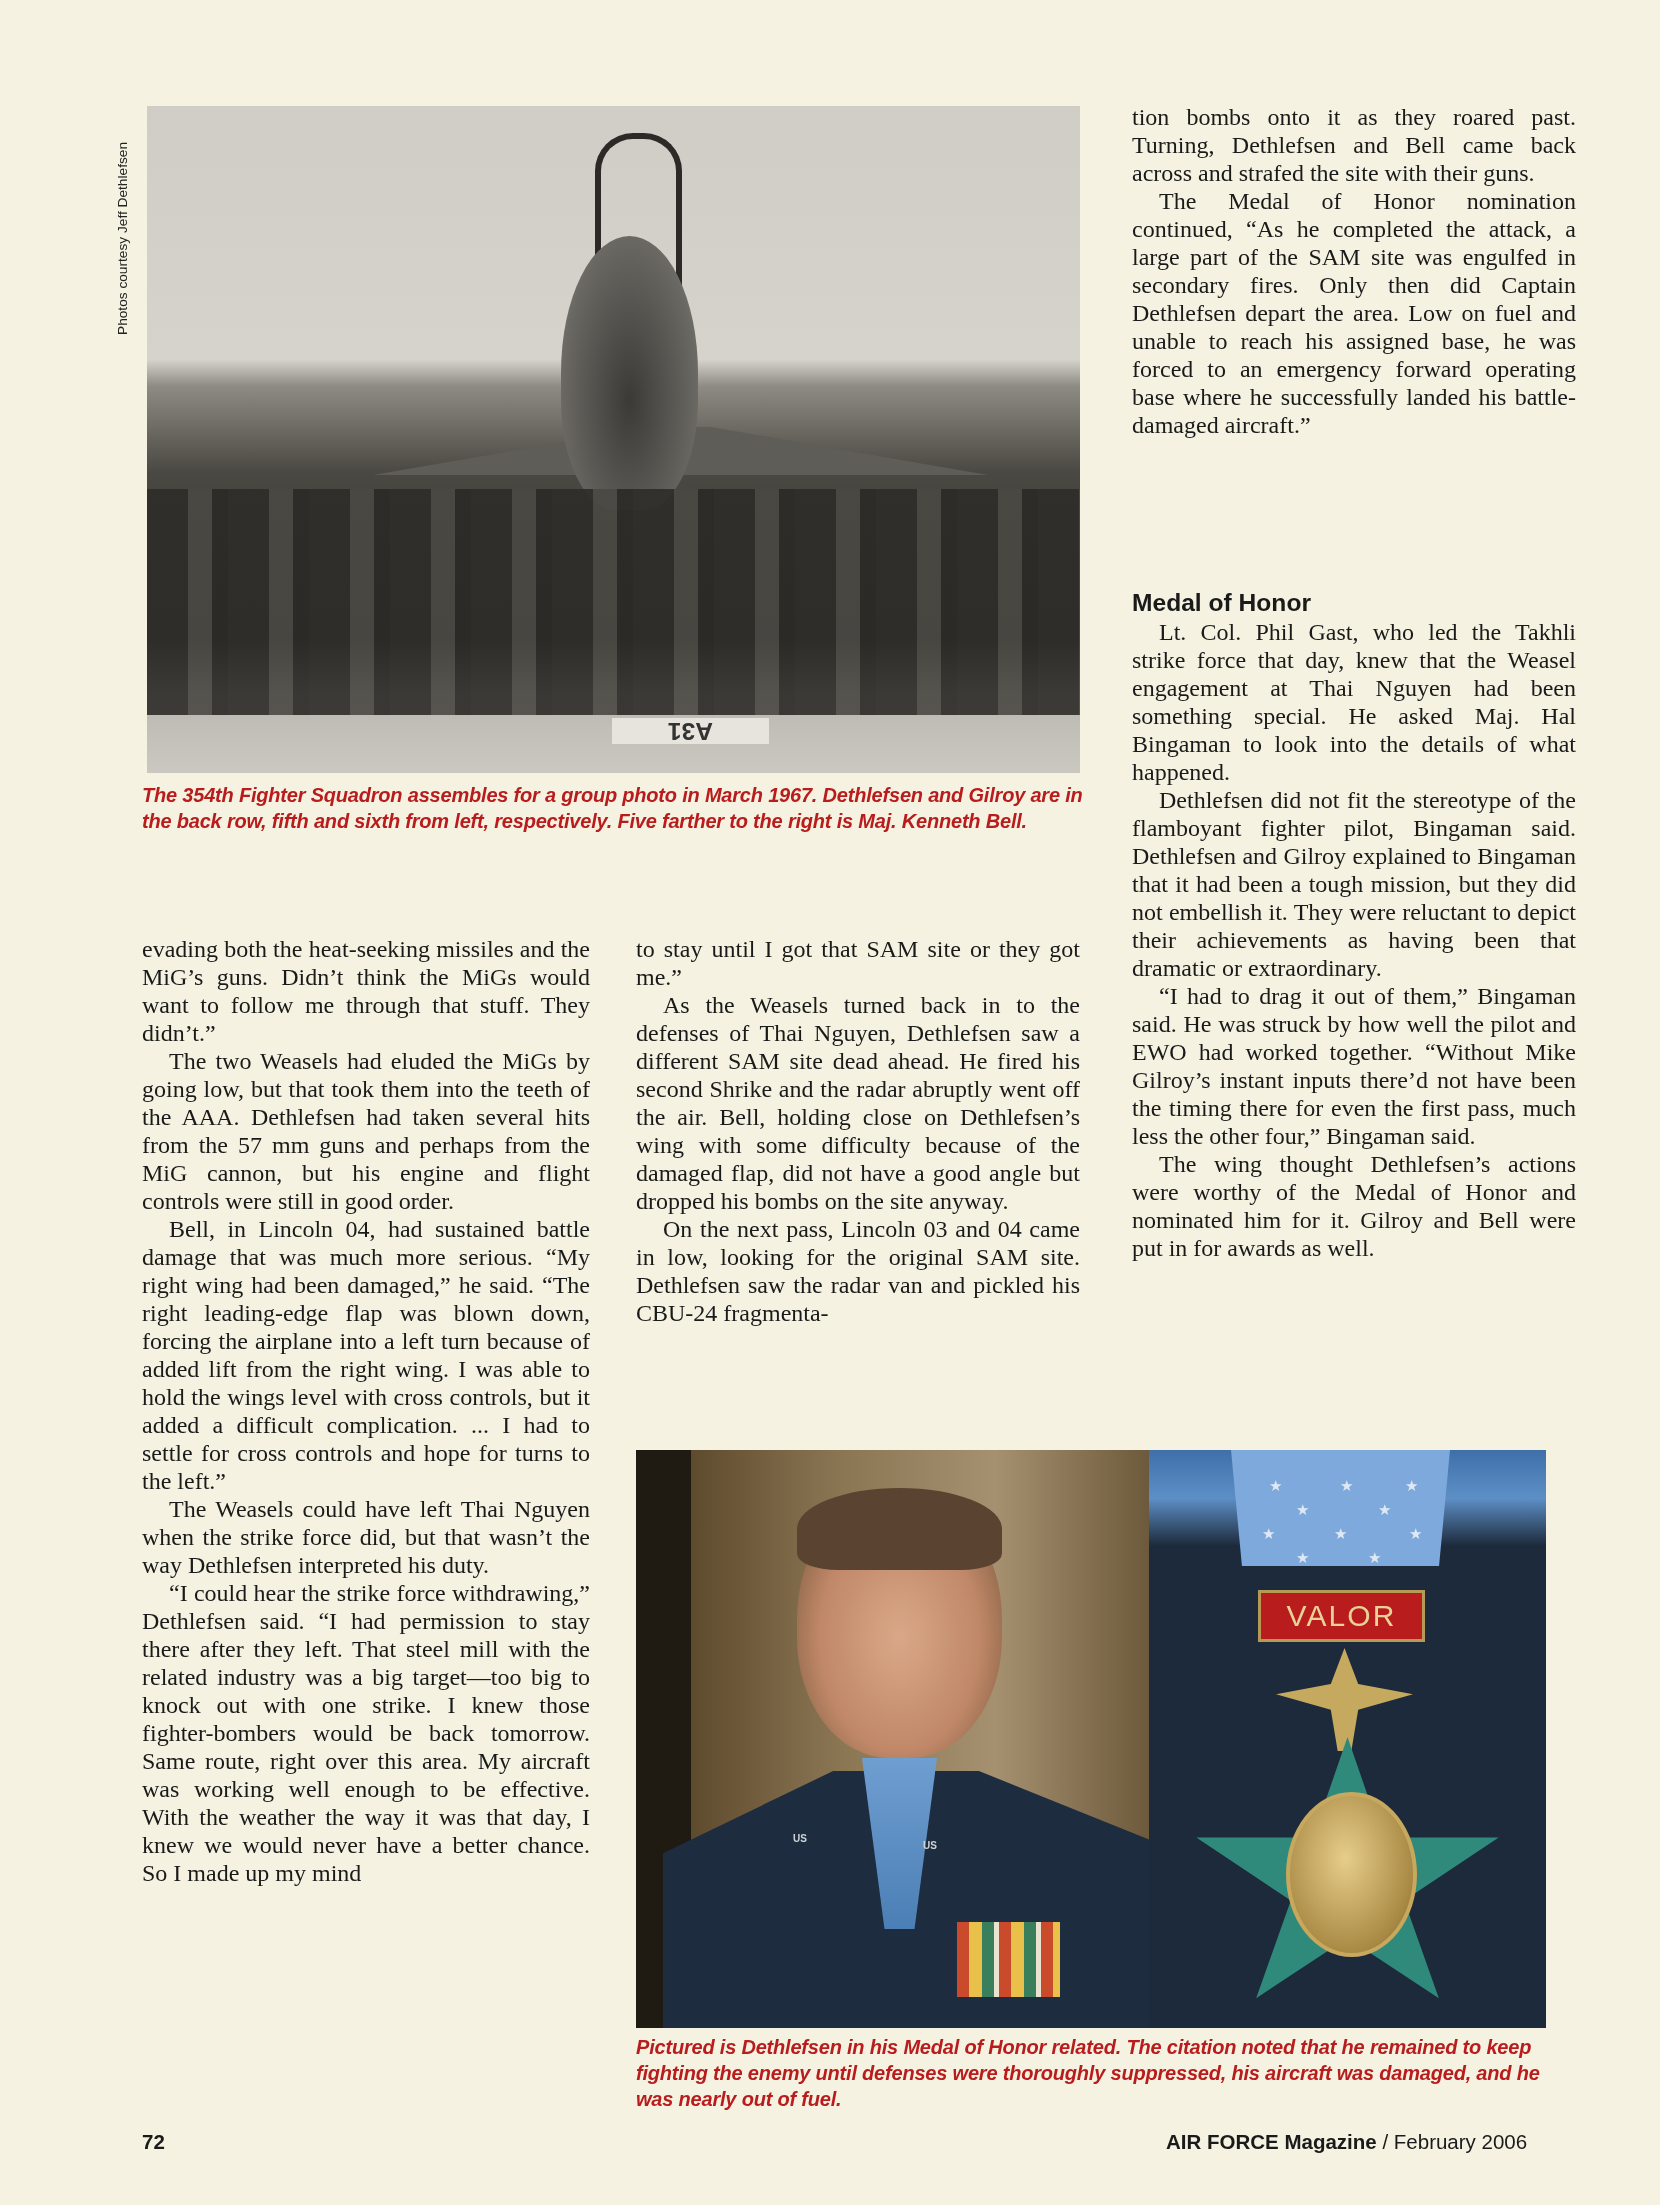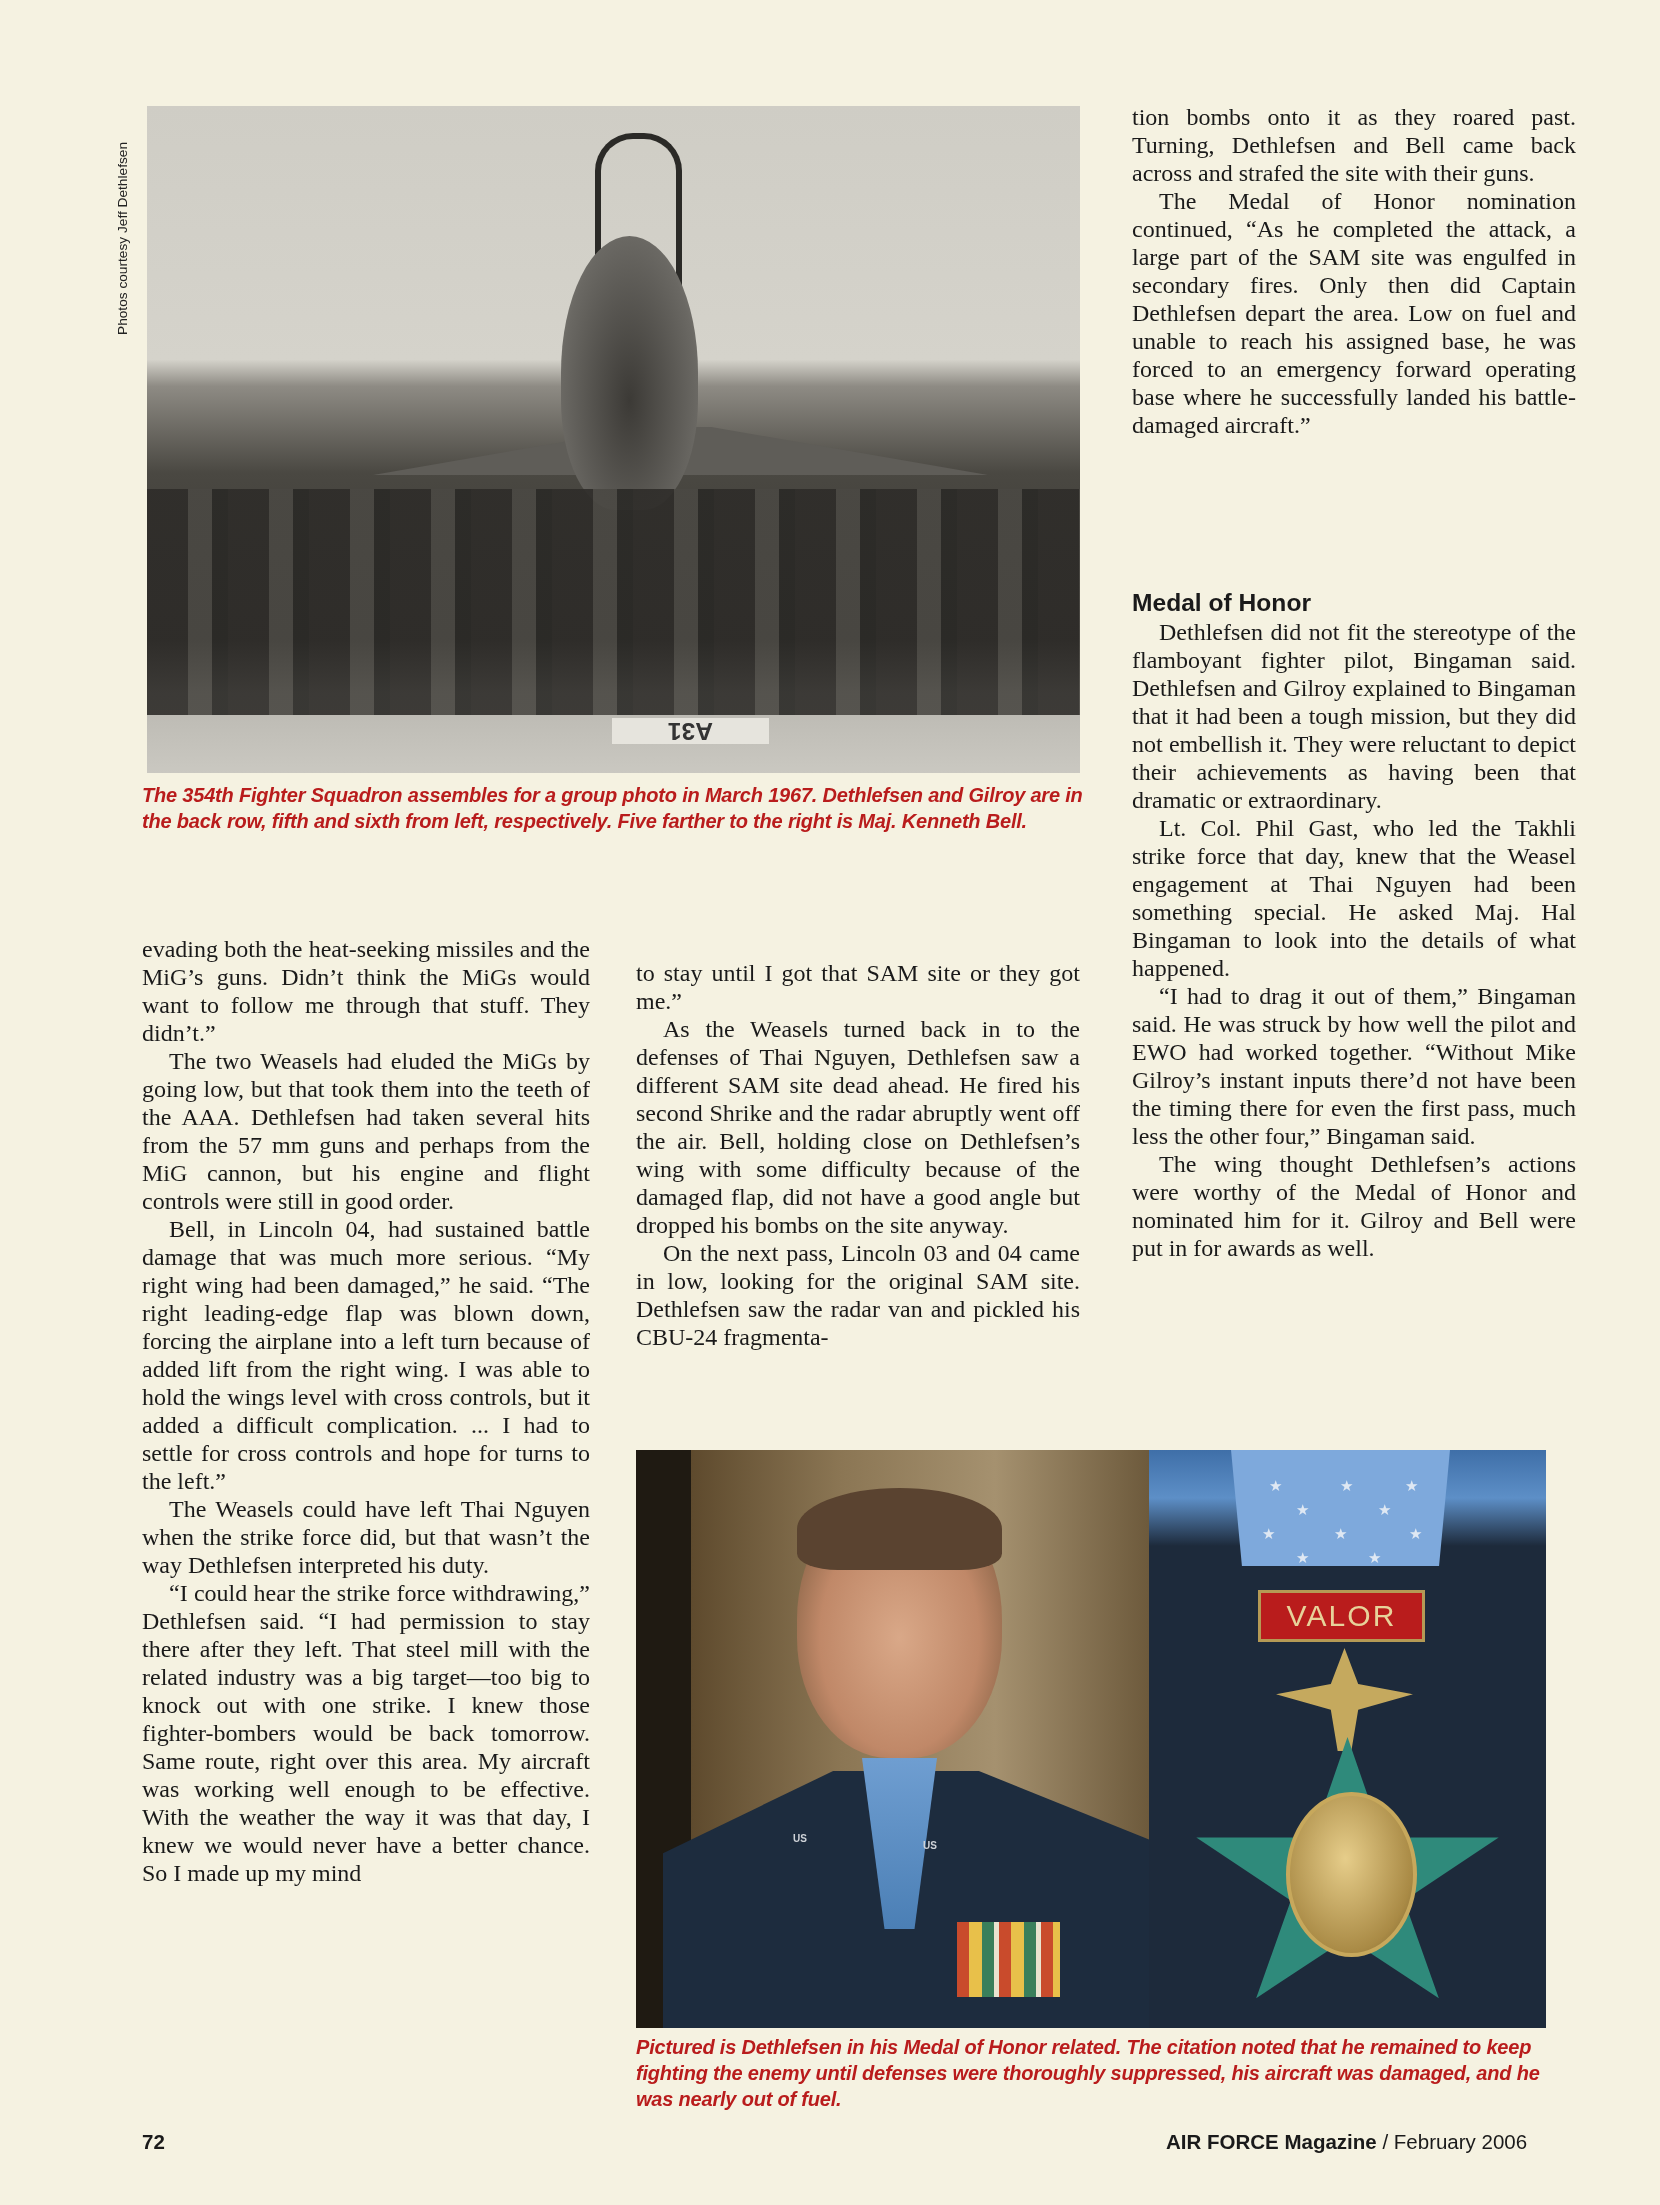--- a/index.html
+++ b/index.html
@@ -49,21 +49,21 @@
     font-size: 20px; line-height: 26px; color: #b91c1c; letter-spacing: -0.2px;
   }
   .caption.top { left: 142px; top: 782px; width: 944px; }
   .caption.bottom { left: 636px; top: 2034px; width: 937px; }
   .col {
     position: absolute; font-size: 24px; line-height: 28px; text-align: justify;
   }
   .col p { margin: 0; text-indent: 0; }
   .col p.ind { text-indent: 27px; }
   .col-1 { left: 142px; top: 935px; width: 448px; }
-  .col-2 { left: 636px; top: 935px; width: 444px; margin-top: 24px; }
+  .col-2 { left: 636px; top: 935px; width: 444px; }
   .col-3 { left: 1132px; top: 103px; width: 444px; }
   .col-3b { left: 1132px; top: 588px; width: 444px; }
   .subhead {
     font-family: "Liberation Sans", sans-serif; font-weight: bold; font-size: 24.6px; line-height: 29px;
     margin: 0 0 1.4px 0;
   }
   
   .photo-portrait {
     position: absolute; left: 636px; top: 1450px; width: 513px; height: 578px;
     background: linear-gradient(90deg, #1f1a12 0 55px, #5e4a2d 55px, #8b7654 40%, #a5916f 70%, #6d5a3c 100%);
@@ -163,22 +163,22 @@
   <p class="ind">On the next pass, Lincoln 03 and 04 came in low, looking for the original SAM site. Dethlefsen saw the radar van and pickled his CBU-24 fragmenta-</p>
 </div>
 
 <div class="col col-3">
   <p>tion bombs onto it as they roared past. Turning, Dethlefsen and Bell came back across and strafed the site with their guns.</p>
   <p class="ind">The Medal of Honor nomination continued, “As he completed the attack, a large part of the SAM site was engulfed in secondary fires. Only then did Captain Dethlefsen depart the area. Low on fuel and unable to reach his assigned base, he was forced to an emergency forward operating base where he successfully landed his battle-damaged aircraft.”</p>
 </div>
 
 <div class="col col-3b">
   <h2 class="subhead">Medal of Honor</h2>
+  <p class="ind">Lt. Col. Phil Gast, who led the Takhli strike force that day, knew that the Weasel engagement at Thai Nguyen had been something special. He asked Maj. Hal Bingaman to look into the details of what happened.</p>
   <p class="ind">Dethlefsen did not fit the stereotype of the flamboyant fighter pilot, Bingaman said. Dethlefsen and Gilroy explained to Bingaman that it had been a tough mission, but they did not embellish it. They were reluctant to depict their achievements as having been that dramatic or extraordinary.</p>
-  <p class="ind">Lt. Col. Phil Gast, who led the Takhli strike force that day, knew that the Weasel engagement at Thai Nguyen had been something special. He asked Maj. Hal Bingaman to look into the details of what happened.</p>
   <p class="ind">“I had to drag it out of them,” Bingaman said. He was struck by how well the pilot and EWO had worked together. “Without Mike Gilroy’s instant inputs there’d not have been the timing there for even the first pass, much less the other four,” Bingaman said.</p>
   <p class="ind">The wing thought Dethlefsen’s actions were worthy of the Medal of Honor and nominated him for it. Gilroy and Bell were put in for awards as well.</p>
 </div>
 
 <div class="photo-portrait" title="Dethlefsen Medal of Honor portrait">
   <div class="uniform"></div>
   <div class="ribbon"></div>
   <div class="head"></div>
   <div class="hair"></div>
   <div class="ribbons-rack"></div>

